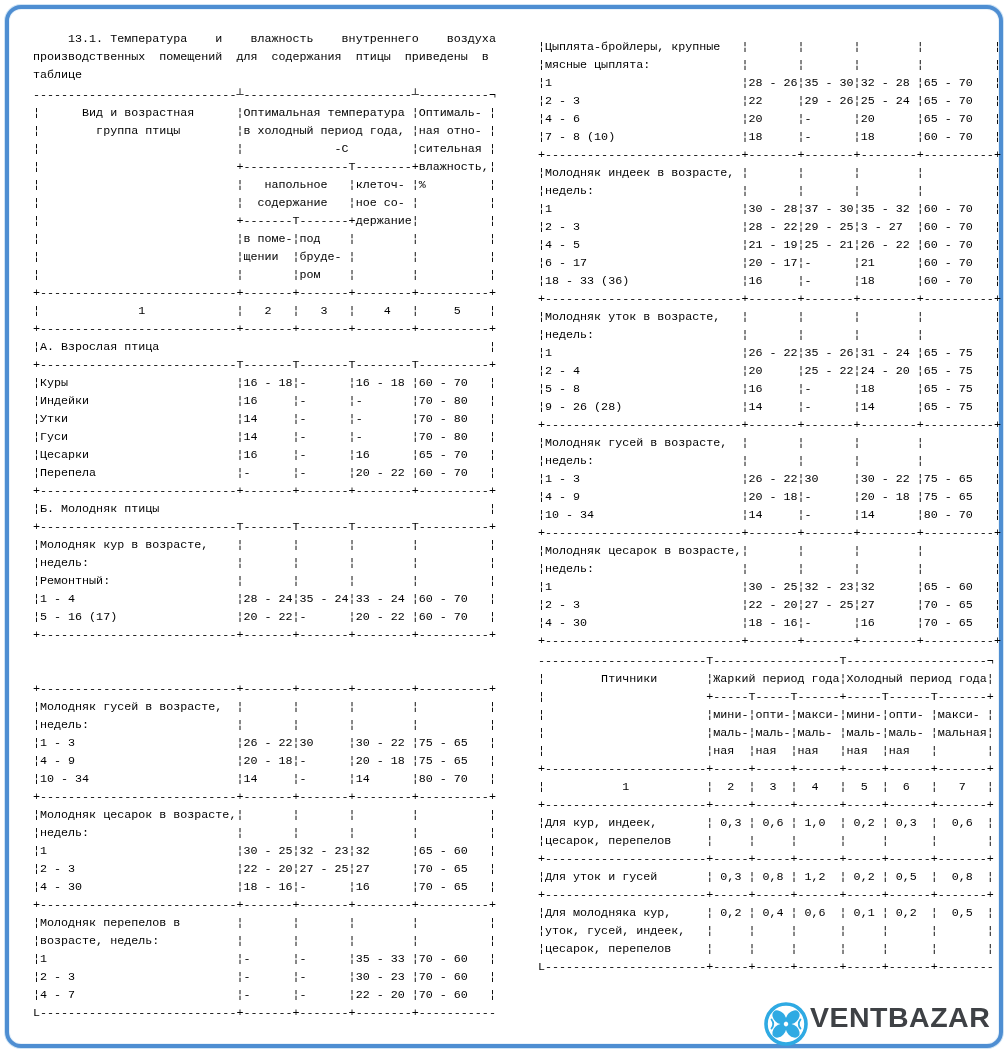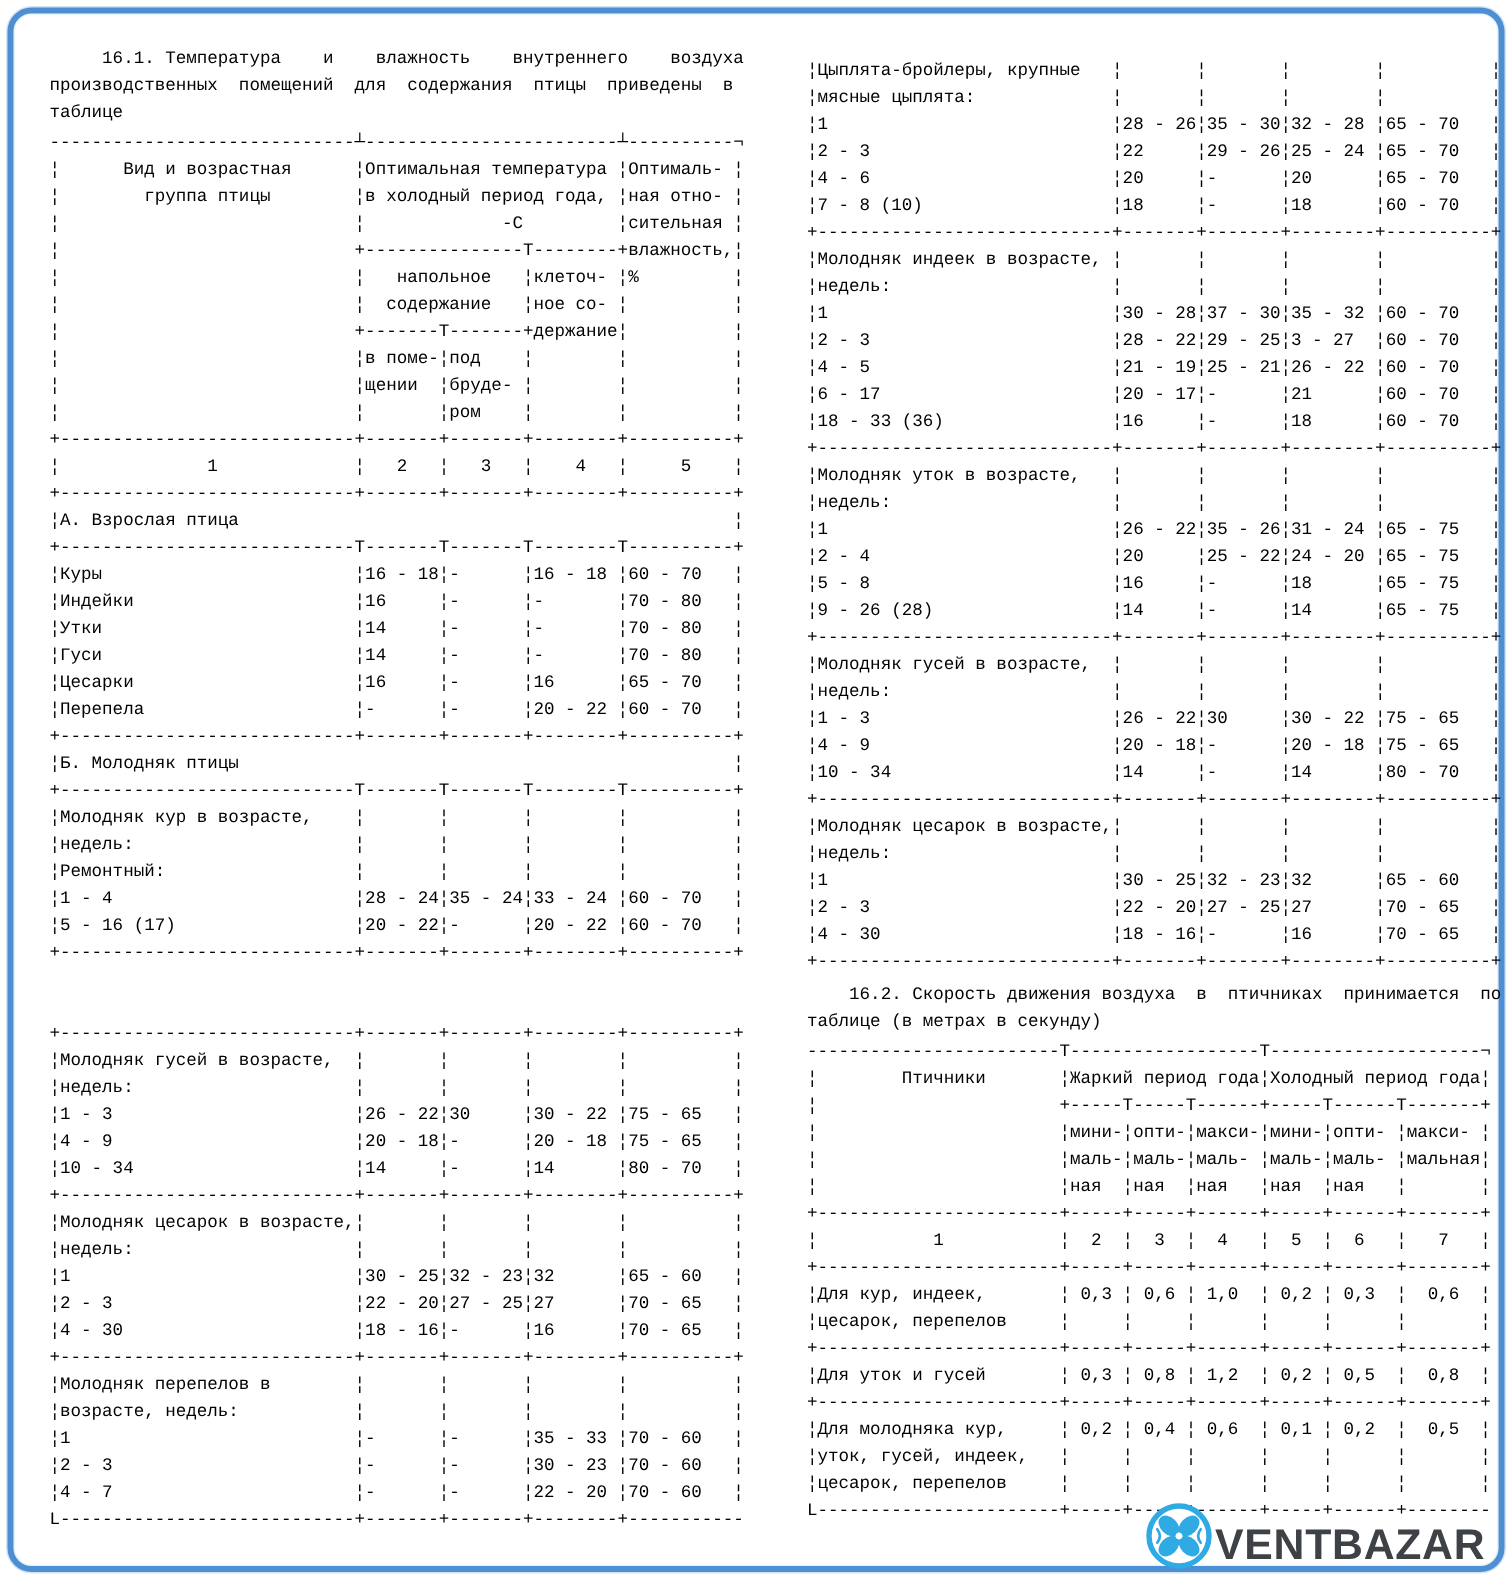--- a/index.html
+++ b/index.html
@@ -20,40 +20,40 @@
     color:var(--text-color,#000000);
     white-space:pre;
   }
   .col-left{position:absolute;left:33px;top:30px;}
   .col-right{position:absolute;left:538px;top:38px;}
   .para-161{margin-bottom:2px;}
   .para-162{margin-top:4px;}
   .tbl-162{margin-top:2px;}
   .logo{
     position:absolute;left:763px;top:1001px;width:232px;height:46px;
-    display:flex;align-items:flex-end;
+    display:flex;align-items:flex-start;
   }
   .logo .fan{width:46px;height:46px;flex:0 0 auto;}
   .wordmark{
     font-family:"Liberation Sans",sans-serif;
     font-weight:700;
     font-size:28.5px;
     letter-spacing:0.5px;
     color:var(--logo-text,#3e4145);
     margin-left:1px;
     white-space:nowrap;
   }
 </style>
 </head>
 <body>
 
 <div class="page-frame"></div>
 
 <div class="col-left">
-  <pre class="para-161">     16.1. Температура    и    влажность    внутреннего    воздуха
+  <pre class="para-161">     13.1. Температура    и    влажность    внутреннего    воздуха
 производственных  помещений  для  содержания  птицы  приведены  в
 таблице</pre>
   <pre>-----------------------------┴------------------------┴----------¬
 ¦      Вид и возрастная      ¦Оптимальная температура ¦Оптималь- ¦
 ¦        группа птицы        ¦в холодный период года, ¦ная отно- ¦
 ¦                            ¦             -С         ¦сительная ¦
 ¦                            +---------------T--------+влажность,¦
 ¦                            ¦   напольное   ¦клеточ- ¦%         ¦
 ¦                            ¦  содержание   ¦ное со- ¦          ¦
 ¦                            +-------T-------+держание¦          ¦
@@ -131,22 +131,20 @@
 ¦1 - 3                       ¦26 - 22¦30     ¦30 - 22 ¦75 - 65   ¦
 ¦4 - 9                       ¦20 - 18¦-      ¦20 - 18 ¦75 - 65   ¦
 ¦10 - 34                     ¦14     ¦-      ¦14      ¦80 - 70   ¦
 +----------------------------+-------+-------+--------+----------+
 ¦Молодняк цесарок в возрасте,¦       ¦       ¦        ¦          ¦
 ¦недель:                     ¦       ¦       ¦        ¦          ¦
 ¦1                           ¦30 - 25¦32 - 23¦32      ¦65 - 60   ¦
 ¦2 - 3                       ¦22 - 20¦27 - 25¦27      ¦70 - 65   ¦
 ¦4 - 30                      ¦18 - 16¦-      ¦16      ¦70 - 65   ¦
 +----------------------------+-------+-------+--------+----------+</pre>
-  <pre class="para-162">    16.2. Скорость движения воздуха  в  птичниках  принимается  по
-таблице (в метрах в секунду)</pre>
   <pre class="tbl-162">------------------------T------------------T--------------------¬
 ¦        Птичники       ¦Жаркий период года¦Холодный период года¦
 ¦                       +-----T-----T------+-----T------T-------+
 ¦                       ¦мини-¦опти-¦макси-¦мини-¦опти- ¦макси- ¦
 ¦                       ¦маль-¦маль-¦маль- ¦маль-¦маль- ¦мальная¦
 ¦                       ¦ная  ¦ная  ¦ная   ¦ная  ¦ная   ¦       ¦
 +-----------------------+-----+-----+------+-----+------+-------+
 ¦           1           ¦  2  ¦  3  ¦  4   ¦  5  ¦  6   ¦   7   ¦
 +-----------------------+-----+-----+------+-----+------+-------+
 ¦Для кур, индеек,       ¦ 0,3 ¦ 0,6 ¦ 1,0  ¦ 0,2 ¦ 0,3  ¦  0,6  ¦

